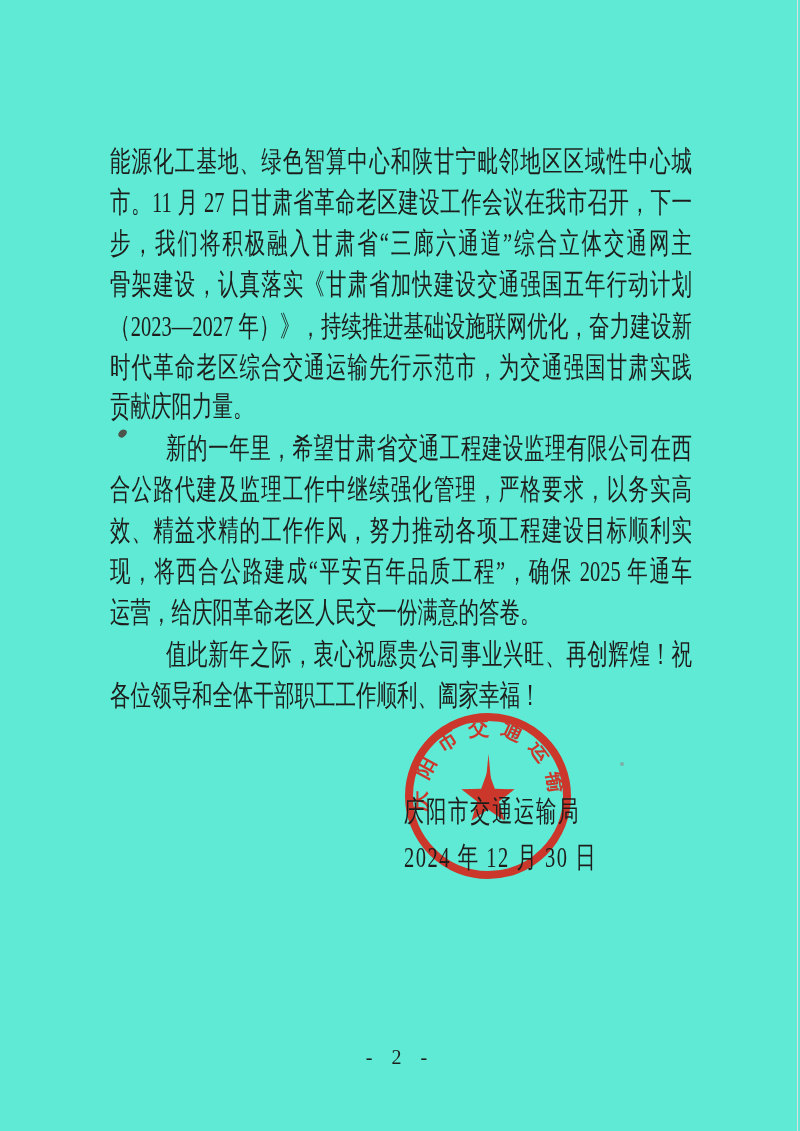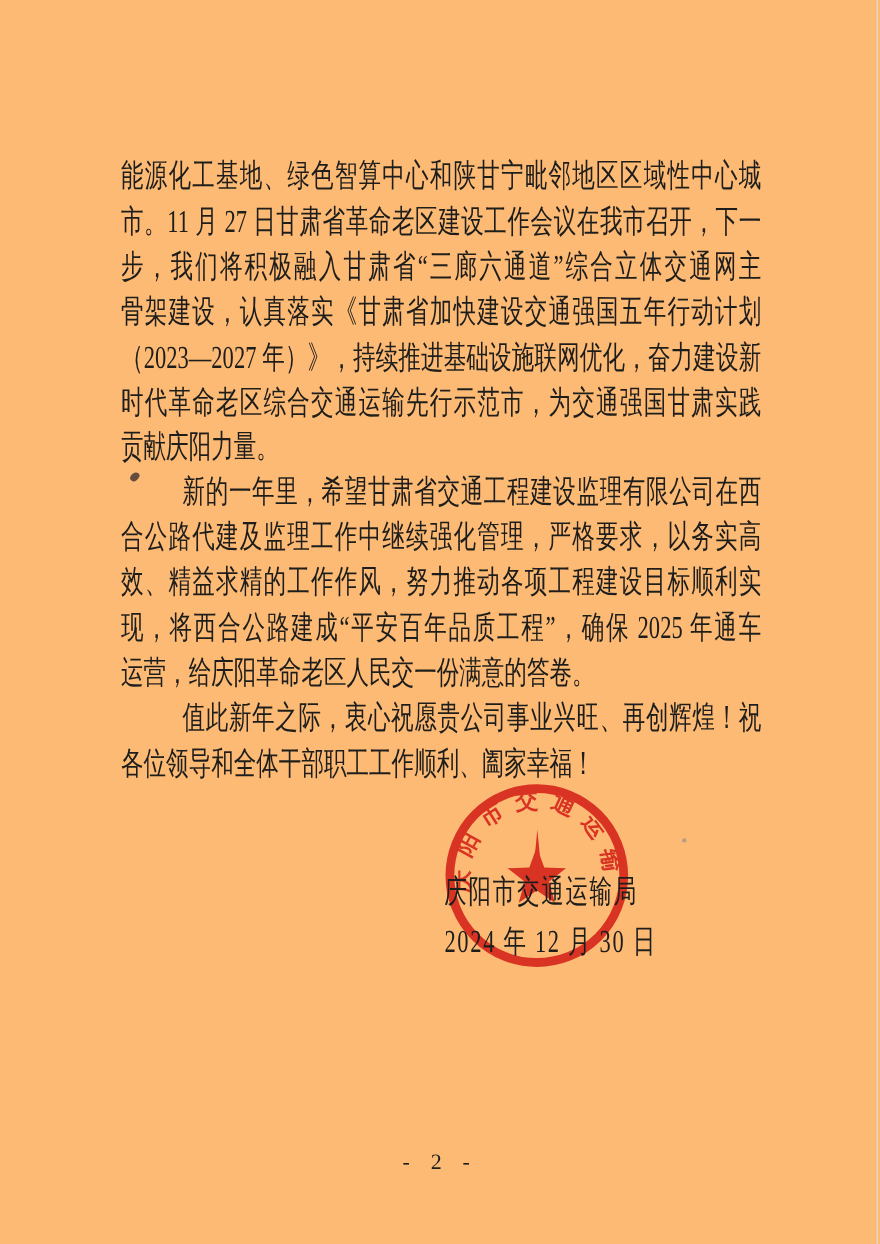--- a/index.html
+++ b/index.html
@@ -6,21 +6,21 @@
   html, body { width: 800px; height: 1131px; }
   body {
     background: #ffffff;
     font-family: "Liberation Serif", "DejaVu Serif", serif;
     position: relative;
     overflow: hidden;
   }
   .page {
     position: absolute;
     inset: 0;
-    background: #fdba74;
+    background: #5eead4;
   }
   
   .body-text {
     position: absolute;
     left: 110px;
     top: 141px;
     width: 582px;
     color: #1d1d1b;
     font-size: 20.5px;
     line-height: 28.9px;

